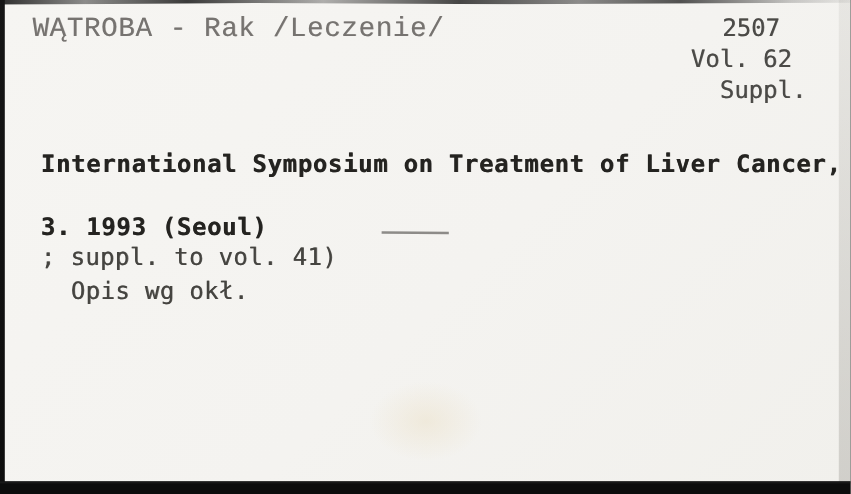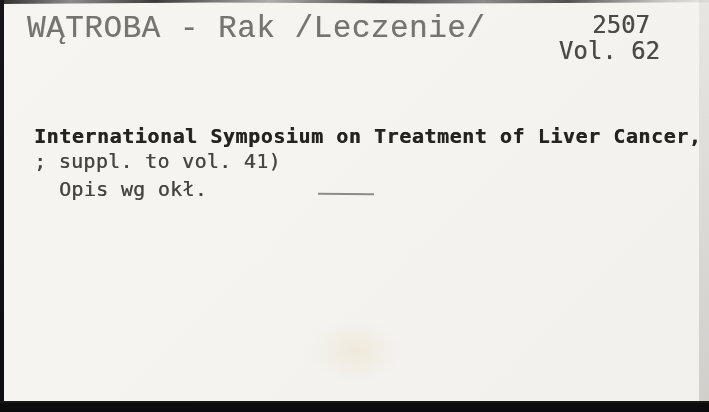--- a/index.html
+++ b/index.html
@@ -39,30 +39,30 @@
   }
   .smudge {
     position: absolute; left: 290px; top: 305px; width: 130px; height: 92px;
     background: radial-gradient(ellipse 50% 50% at 50% 50%, rgba(236,226,203,0.55), rgba(236,226,203,0) 72%);
     pointer-events: none;
   }
   
   .subject {
     position: absolute; left: 27px; top: 11px;
     font-family: "Liberation Mono", monospace;
-    font-size: 31px;
+    font-size: 23px;
     letter-spacing: 0.5px;
     color: #767370;
     text-shadow: 0.4px 0.3px 0 rgba(118,115,112,0.55);
     white-space: pre;
   }
   
   .ref {
     position: absolute;
-    font-size: 24px;
+    font-size: 20px;
     color: #4b4a47;
     text-shadow: 0.4px 0 0 rgba(75,74,71,0.7);
     white-space: pre;
   }
   .ref-number { top: 11px;  right: 59px; }
   .ref-volume { top: 37px;  right: 49px; }
   .ref-suppl  { top: 63px;  right: 37px; }
   
   .entry {
     position: absolute; left: 34px; top: 96px; width: 672px;
@@ -101,22 +101,24 @@
   <div class="edge-right"></div>
   <div class="edge-top"></div>
   <div class="edge-left"></div>
   <div class="edge-bottom"></div>
   <div class="smudge"></div>
 
   <div class="subject">WĄTROBA - Rak /Leczenie/</div>
 
   <div class="ref ref-number">2507</div>
   <div class="ref ref-volume">Vol. 62</div>
+  <div class="ref ref-suppl">Suppl.</div>
 
   <div class="entry">
     <div class="line bold">International Symposium on Treatment of Liver Cancer,</div>
+    <div class="line bold">3. 1993 (Seoul)</div>
     <div class="line">; suppl. to vol. 41)</div>
     <div class="line note">Opis wg okł.</div>
   </div>
 
   <div class="korea-underline"></div>
 
 </div>
 
 </body></html>

